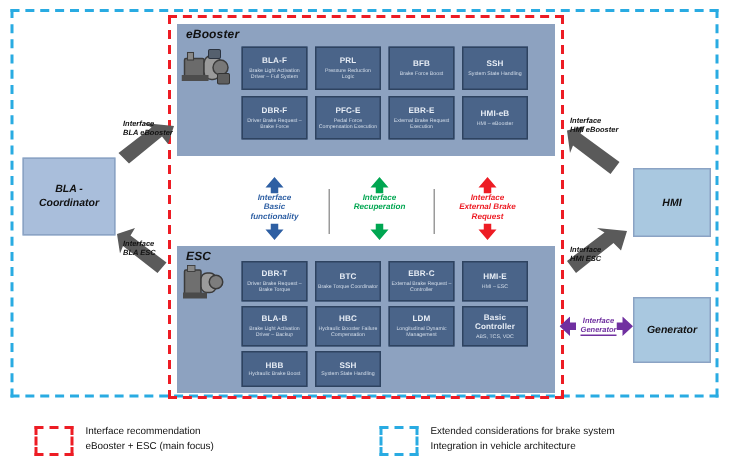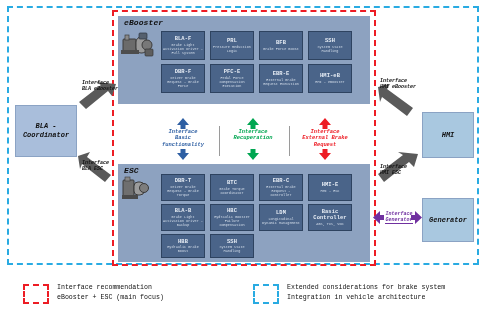--- a/index.html
+++ b/index.html
@@ -1,18 +1,18 @@
 <!DOCTYPE html>
 <html><head>
 <meta charset="utf-8">
 <style>
   html,body{margin:0;padding:0;background:#ffffff;}
   body{width:486px;height:315px;position:relative;overflow:hidden;
        font-family:"Liberation Sans","DejaVu Sans",sans-serif;color:#1a1a1a;}
-  #root{position:absolute;left:0;top:0;width:486px;height:255px;font-family:Liberation Mono, monospace;}
+  #root{position:absolute;left:0;top:0;width:486px;height:255px;}
 
   
   .outer-frame{position:absolute;left:7px;top:6px;width:472px;height:259px;
       border:2px dashed #29ABE2;box-sizing:border-box;}
 
   
   .inner-frame{position:absolute;left:112px;top:10px;width:264px;height:256px;
       border:2px dashed #ED1C24;box-sizing:border-box;}
 
   

